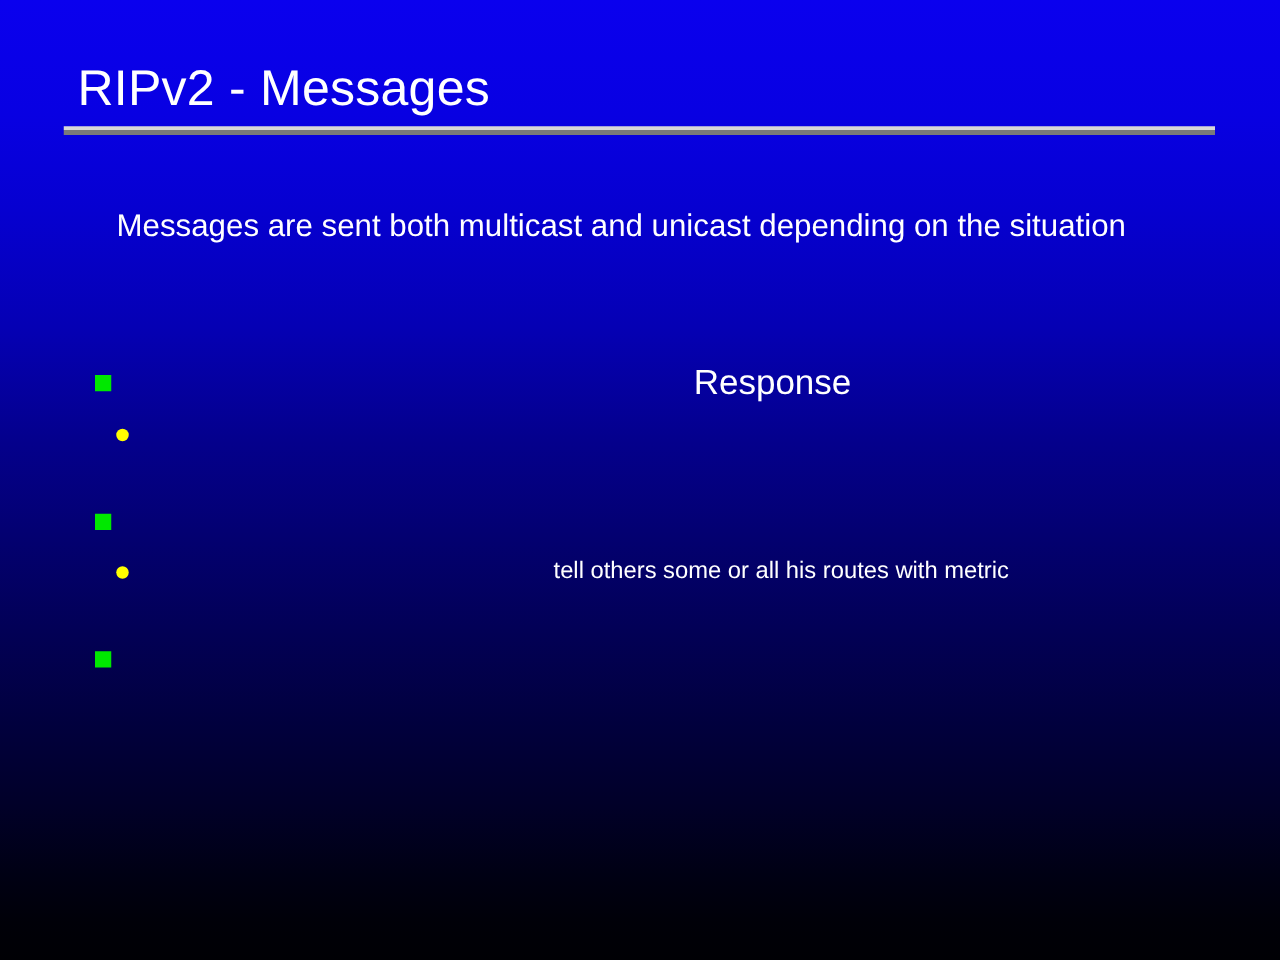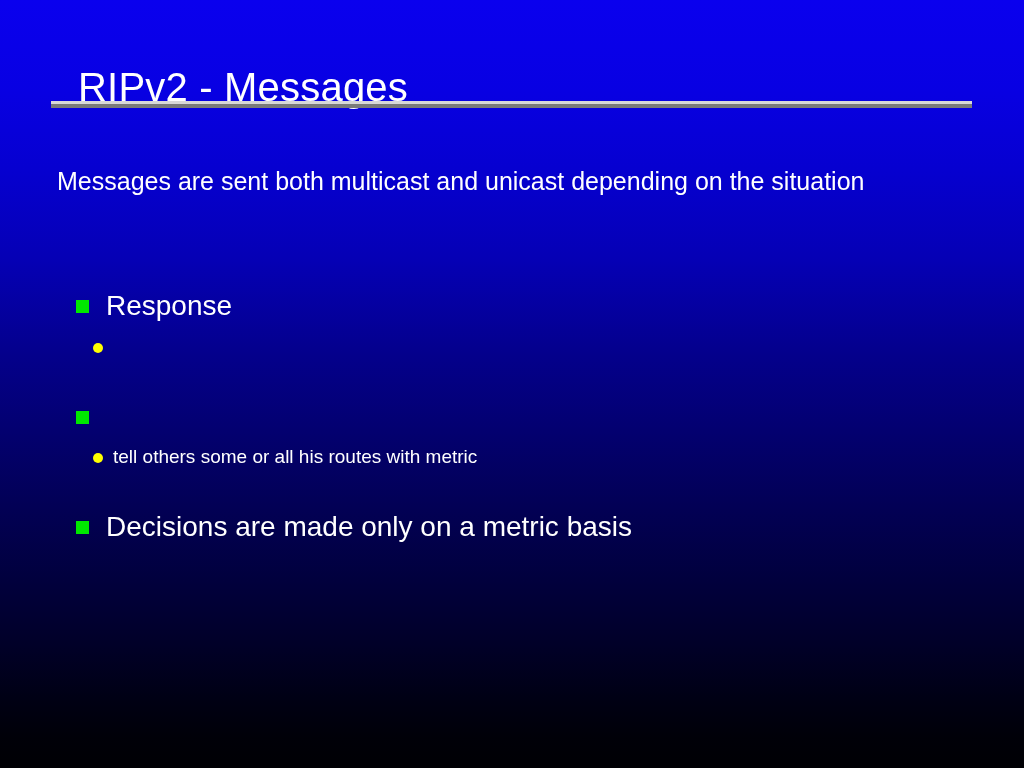--- a/index.html
+++ b/index.html
@@ -32,21 +32,21 @@
   }
 
   
   .title-block {
     position: absolute;
     left: 0;
     top: 46px;
     width: 1024px;
   }
   .slide-title {
-    margin: 16px;
+    margin: 0;
     padding: 0 0 0 62px;
     font-size: 40px;
     line-height: 50px;
     font-weight: normal;
     color: #ffffff;
     letter-spacing: 0.2px;
     white-space: nowrap;
   }
   .title-rule {
     position: absolute;
@@ -63,20 +63,21 @@
     height: 4px;
     background: #7a7a7a;
   }
 
   
   .body-block {
     position: absolute;
     left: 0;
     top: 158px;
     width: 1024px;
+    text-align: center;
   }
 
   .intro {
     margin: 0;
     padding: 0 60px 0 57px;
     font-size: 25px;
     line-height: 46px;
     color: #ffffff;
     max-width: 880px;
   }
@@ -166,19 +167,18 @@
         <span class="sq-bullet"></span>
       </li>
 
       <li class="lvl2 grp-response-sub">
         <span class="dot-bullet"></span>
         <span>tell others some or all his routes with metric</span>
       </li>
 
       <li class="lvl1 grp-decisions">
         <span class="sq-bullet"></span>
-        <span>Decisions are made only on a metric basis</span>
       </li>
 
     </ul>
   </div>
 
 </div>
 
 </body></html>

